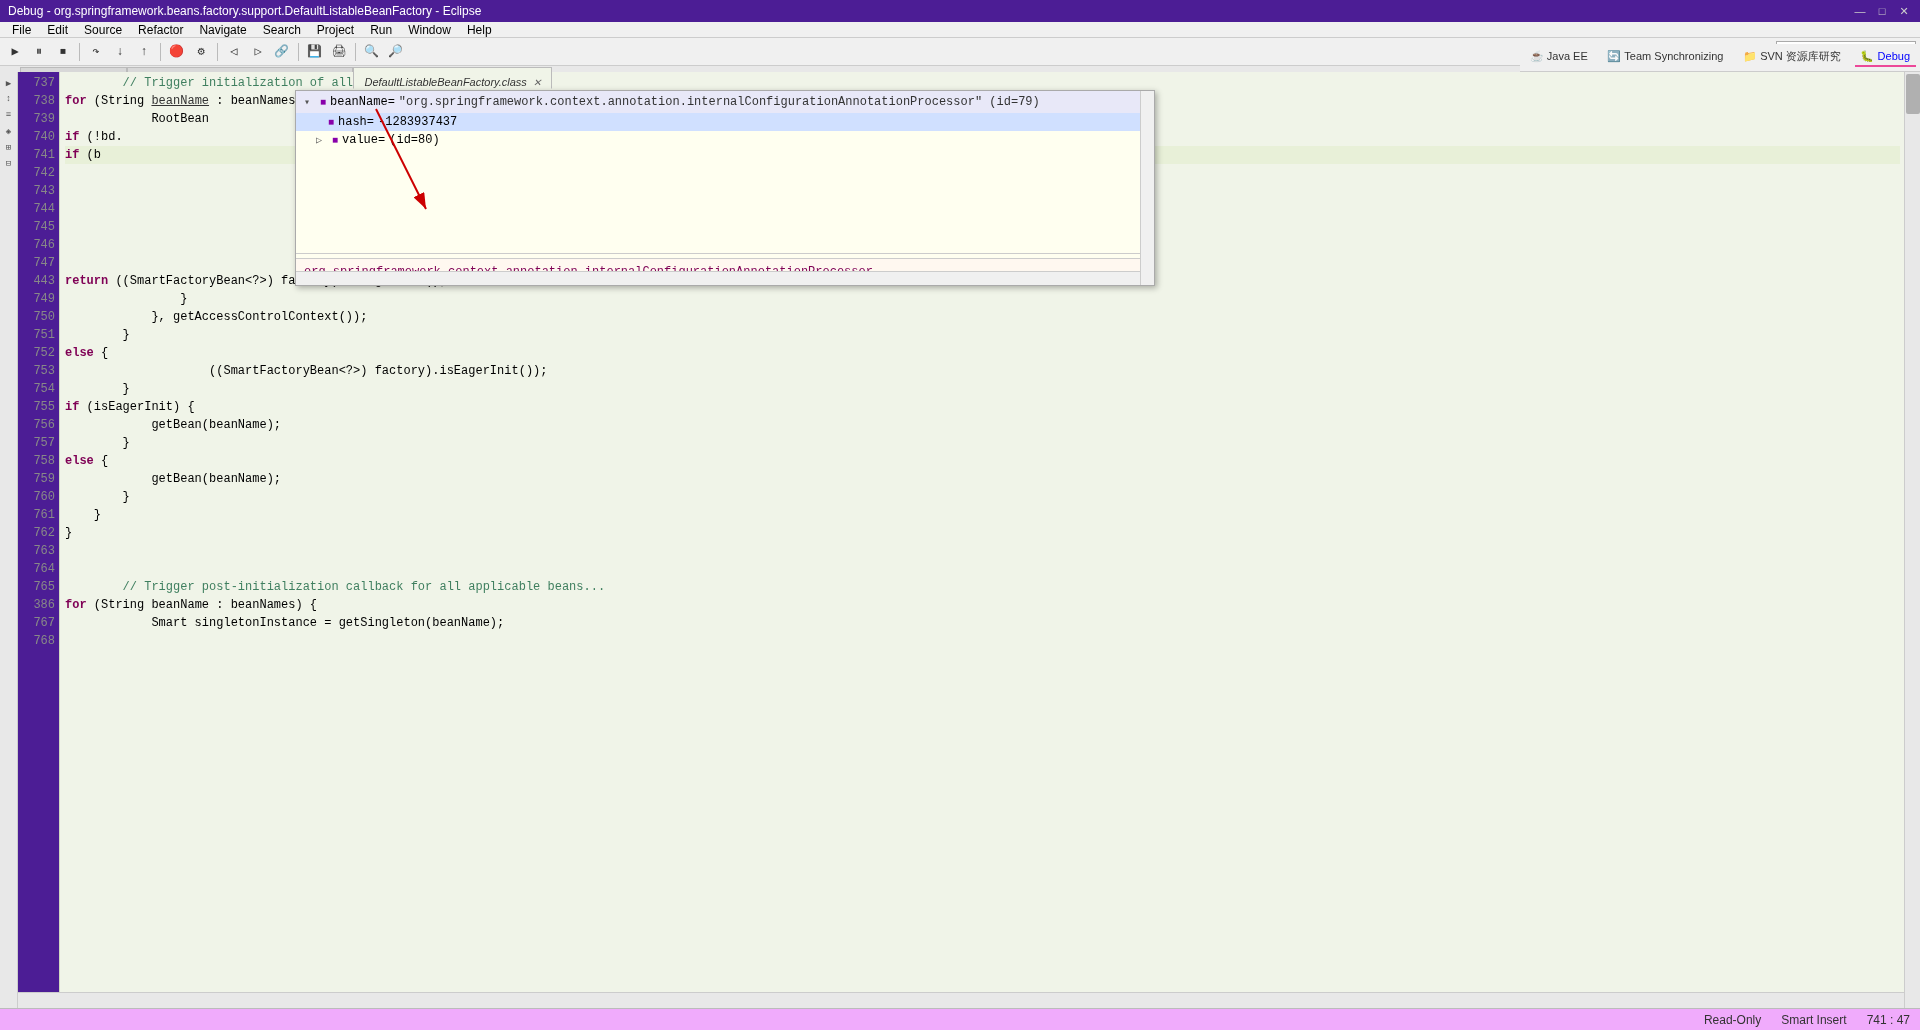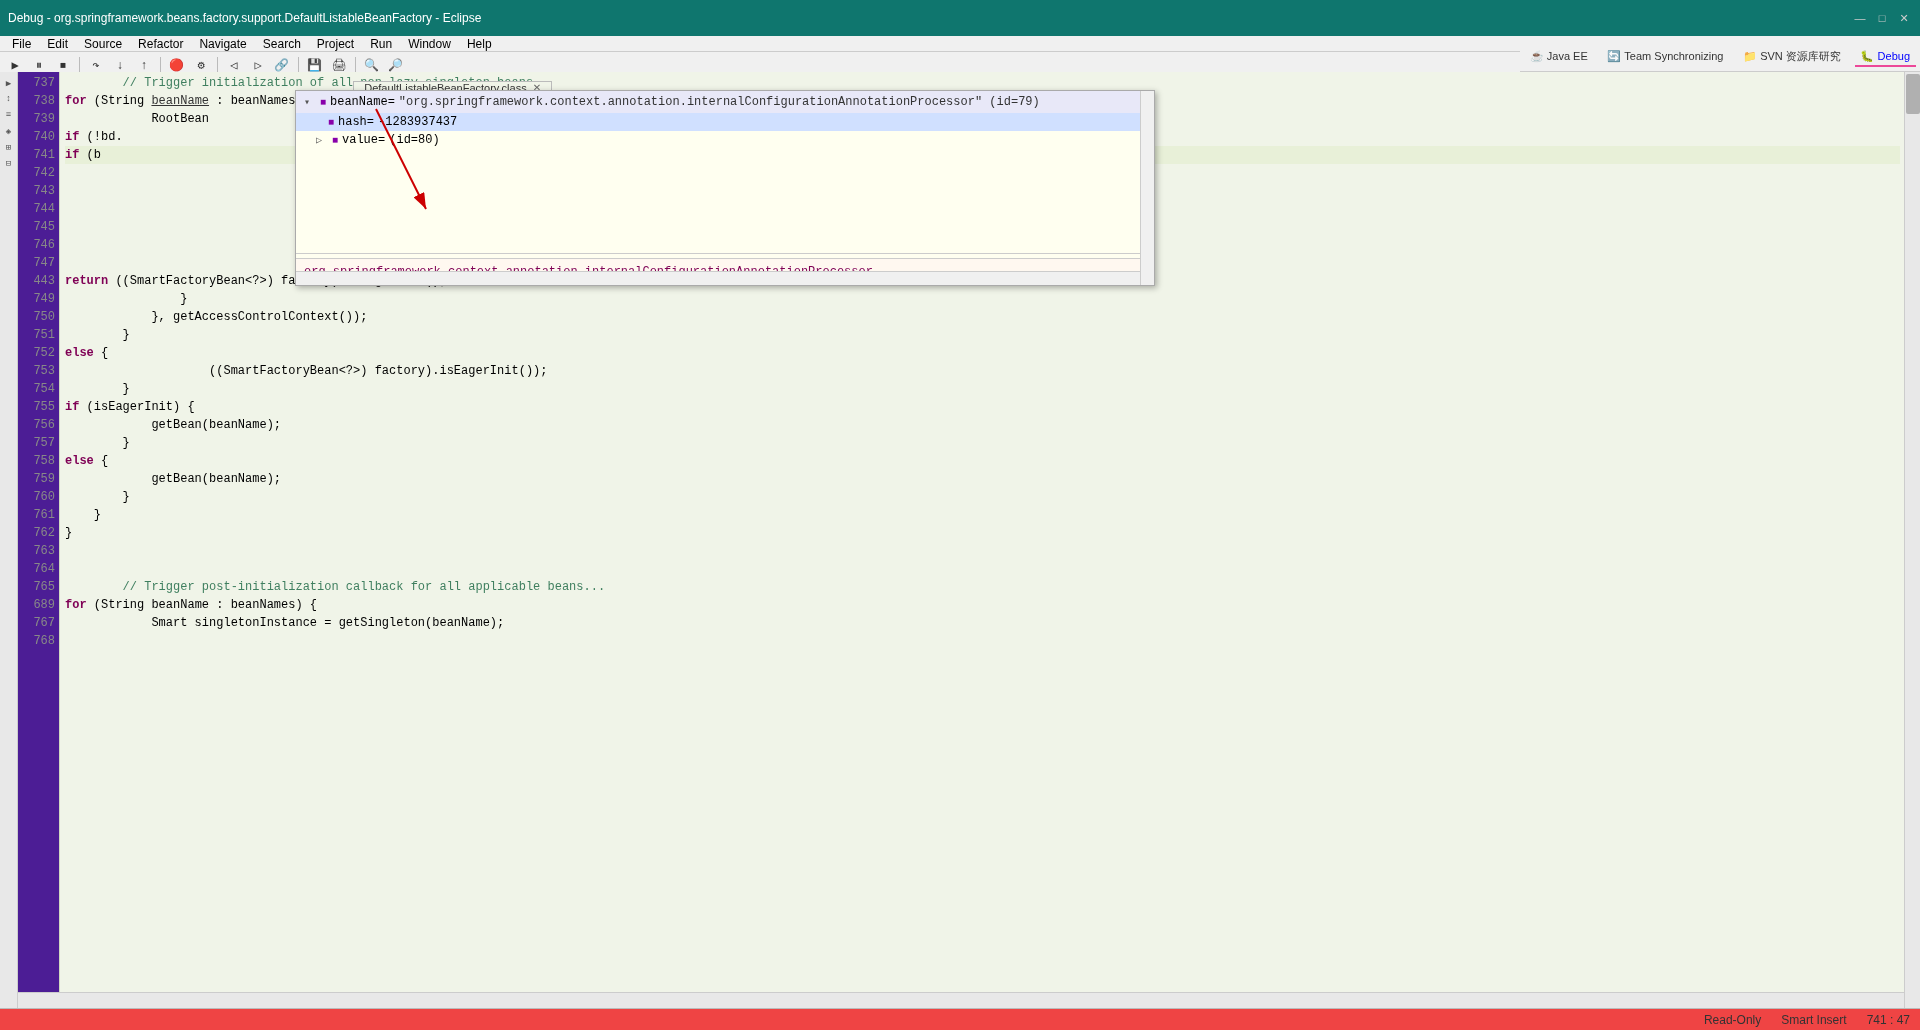--- a/index.html
+++ b/index.html
@@ -1,22 +1,22 @@
 <!DOCTYPE html>
 <html><head>
   <meta charset="utf-8">
   <style>
     * { margin: 0; padding: 0; box-sizing: border-box; }
     body { font-family: 'Courier New', monospace; font-size: 13px; background: #f0f4e8; overflow: hidden; width: 1920px; height: 1030px; }
 
     
     #title-bar {
-      background: #0f766e;
+      background: #4c1d95;
       color: #fff;
-      height: 36px;
+      height: 22px;
       display: flex;
       align-items: center;
       justify-content: space-between;
       padding: 10px 8px;
       font-size: 12px;
       font-family: Arial, sans-serif;
     }
     #title-bar .window-controls { display: flex; gap: 6px; }
     #title-bar .win-btn { width: 16px; height: 16px; display: flex; align-items: center; justify-content: center; font-size: 11px; cursor: pointer; color: #ccc; }
 
@@ -96,24 +96,25 @@
     }
     .tab {
       height: 22px;
       padding: 0 10px;
       background: #d8d8d8;
       border: 1px solid #bbb;
       border-bottom: none;
       font-size: 11px;
       font-family: Arial, sans-serif;
       display: flex;
-      align-items: flex-start;
+      align-items: flex-end;
       gap: 6px;
       cursor: pointer;
       color: #333;
+      font-style: italic;
     }
     .tab.active {
       background: #f0f4e8;
       border-bottom: 1px solid #f0f4e8;
       z-index: 1;
     }
     .tab .close-x { font-size: 10px; color: #666; cursor: pointer; }
 
     
     #left-sidebar {
@@ -279,21 +280,21 @@
       border-top: 1px solid #ccc;
     }
 
     
     #status-bar {
       position: absolute;
       bottom: 0;
       left: 0;
       right: 0;
       height: 22px;
-      background: #ef4444;
+      background: #f0abfc;
       border-top: 1px solid #bbb;
       display: flex;
       align-items: center;
       justify-content: flex-end;
       padding: 0 10px;
       gap: 20px;
       font-size: 12px;
       font-family: Arial, sans-serif;
       color: #333;
     }
@@ -403,21 +404,21 @@
       <div>756</div>
     <div>757</div>
       <div>758</div>
       <div>759</div>
       <div>760</div>
     <div>761</div>
       <div>762</div>
       <div>763</div>
       <div>764</div>
     <div>765</div>
-      <div>689</div>
+      <div>386</div>
       <div>767</div>
       <div>768</div>
   </div>
   <div id="code-content">
     <div class="code-line"><span class="comment">        // Trigger initialization of all non-lazy singleton beans...</span></div>
     <div class="code-line">        <span class="kw">for</span> (String <span style="text-decoration:underline;color:#333">beanName</span> : beanNames) {</div>
     <div class="code-line">            RootBean</div>
     <div class="code-line">            <span class="kw">if</span> (!bd.</div>
     <div class="code-line highlighted">                <span class="kw">if</span> (b</div>
     <div class="code-line"></div>

